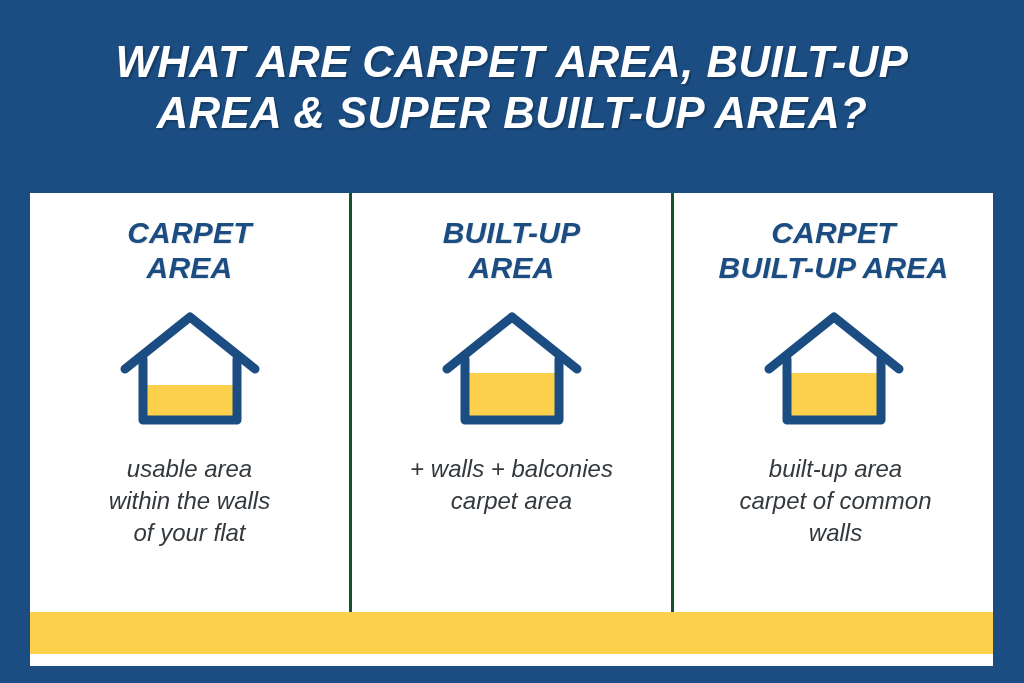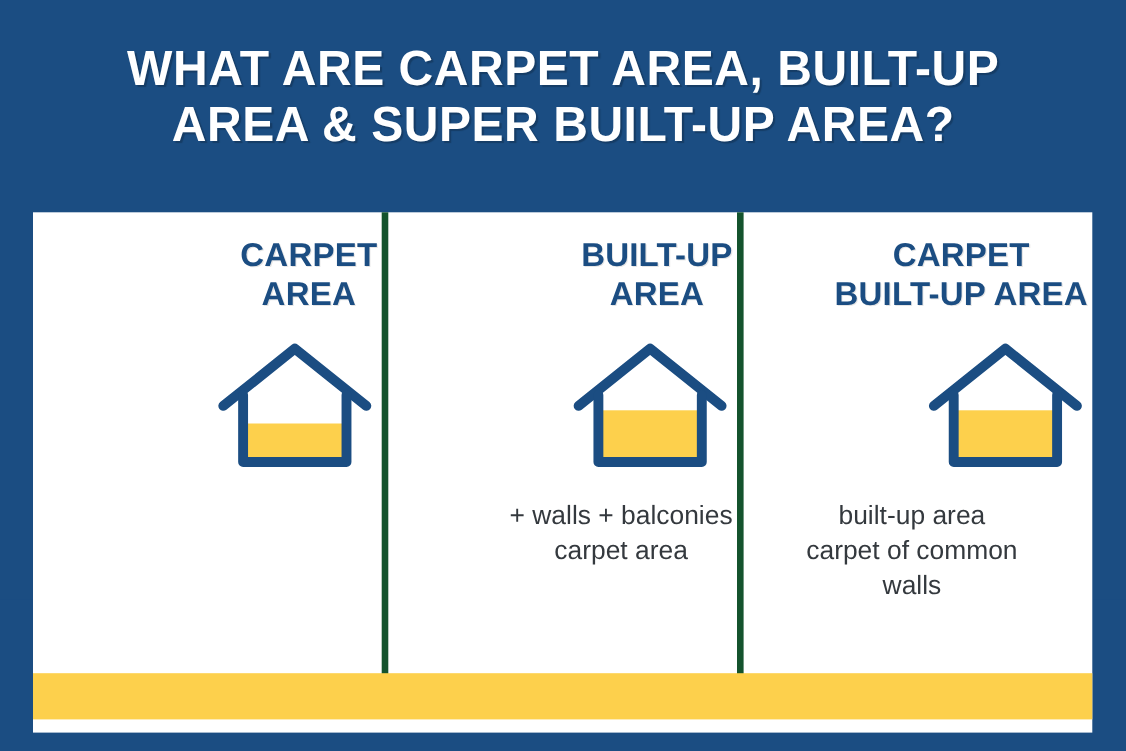--- a/index.html
+++ b/index.html
@@ -12,20 +12,21 @@
     background: #1b4d82;
     font-family: "Liberation Sans", sans-serif;
     overflow: hidden;
   }
   .infographic {
     position: relative;
     width: 1024px;
     height: 545px;
     background: #1b4d82;
     box-sizing: border-box;
+    font-style: italic;
   }
 
   
   .title-block {
     position: absolute;
     left: 0;
     top: 36px;
     width: 1024px;
     text-align: center;
   }
@@ -61,25 +62,25 @@
     display: flex;
     flex-direction: row;
   }
   .column {
     flex: 1 1 0;
     position: relative;
     box-sizing: border-box;
     padding: 22px 4px 0 4px;
     display: flex;
     flex-direction: column;
-    align-items: flex-end;
+    align-items: center;
     overflow: hidden;
   }
   .column + .column {
-    border-left: 6px solid #14532d;
+    border-left: 3px solid #14532d;
   }
 
   .col-heading {
     color: #1b4d82;
     font-family: "Liberation Sans", sans-serif;
     font-weight: bold;
     font-size: 30px;
     line-height: 35px;
     text-align: center;
     letter-spacing: 0.2px;
@@ -150,20 +151,25 @@
         <div class="house-wrap">
           <svg viewBox="0 0 150 122" xmlns="http://www.w3.org/2000/svg">
             <clipPath id="clip1">
               <path d="M26 56 L26 114 L124 114 L124 56 Z"></path>
             </clipPath>
             <rect x="26" y="78" width="98" height="36" fill="#fdd04c" clip-path="url(#clip1)"></rect>
             <path d="M10 62 L75 10 L140 62" fill="none" stroke="#1b4d82" stroke-width="9" stroke-linejoin="round" stroke-linecap="round"></path>
             <path d="M28 52 L28 113 L122 113 L122 52" fill="none" stroke="#1b4d82" stroke-width="9" stroke-linejoin="round" stroke-linecap="round"></path>
           </svg>
         </div>
+        <div class="col-desc">
+          <span class="desc-line">usable area</span>
+          <span class="desc-line">within the walls</span>
+          <span class="desc-line">of your flat</span>
+        </div>
       </div>
 
       <div class="column col-2">
         <div class="col-heading">
           <span>BUILT-UP</span><br>
           <span>AREA</span>
         </div>
         <div class="house-wrap">
           <svg viewBox="0 0 150 122" xmlns="http://www.w3.org/2000/svg">
             <clipPath id="clip2">

